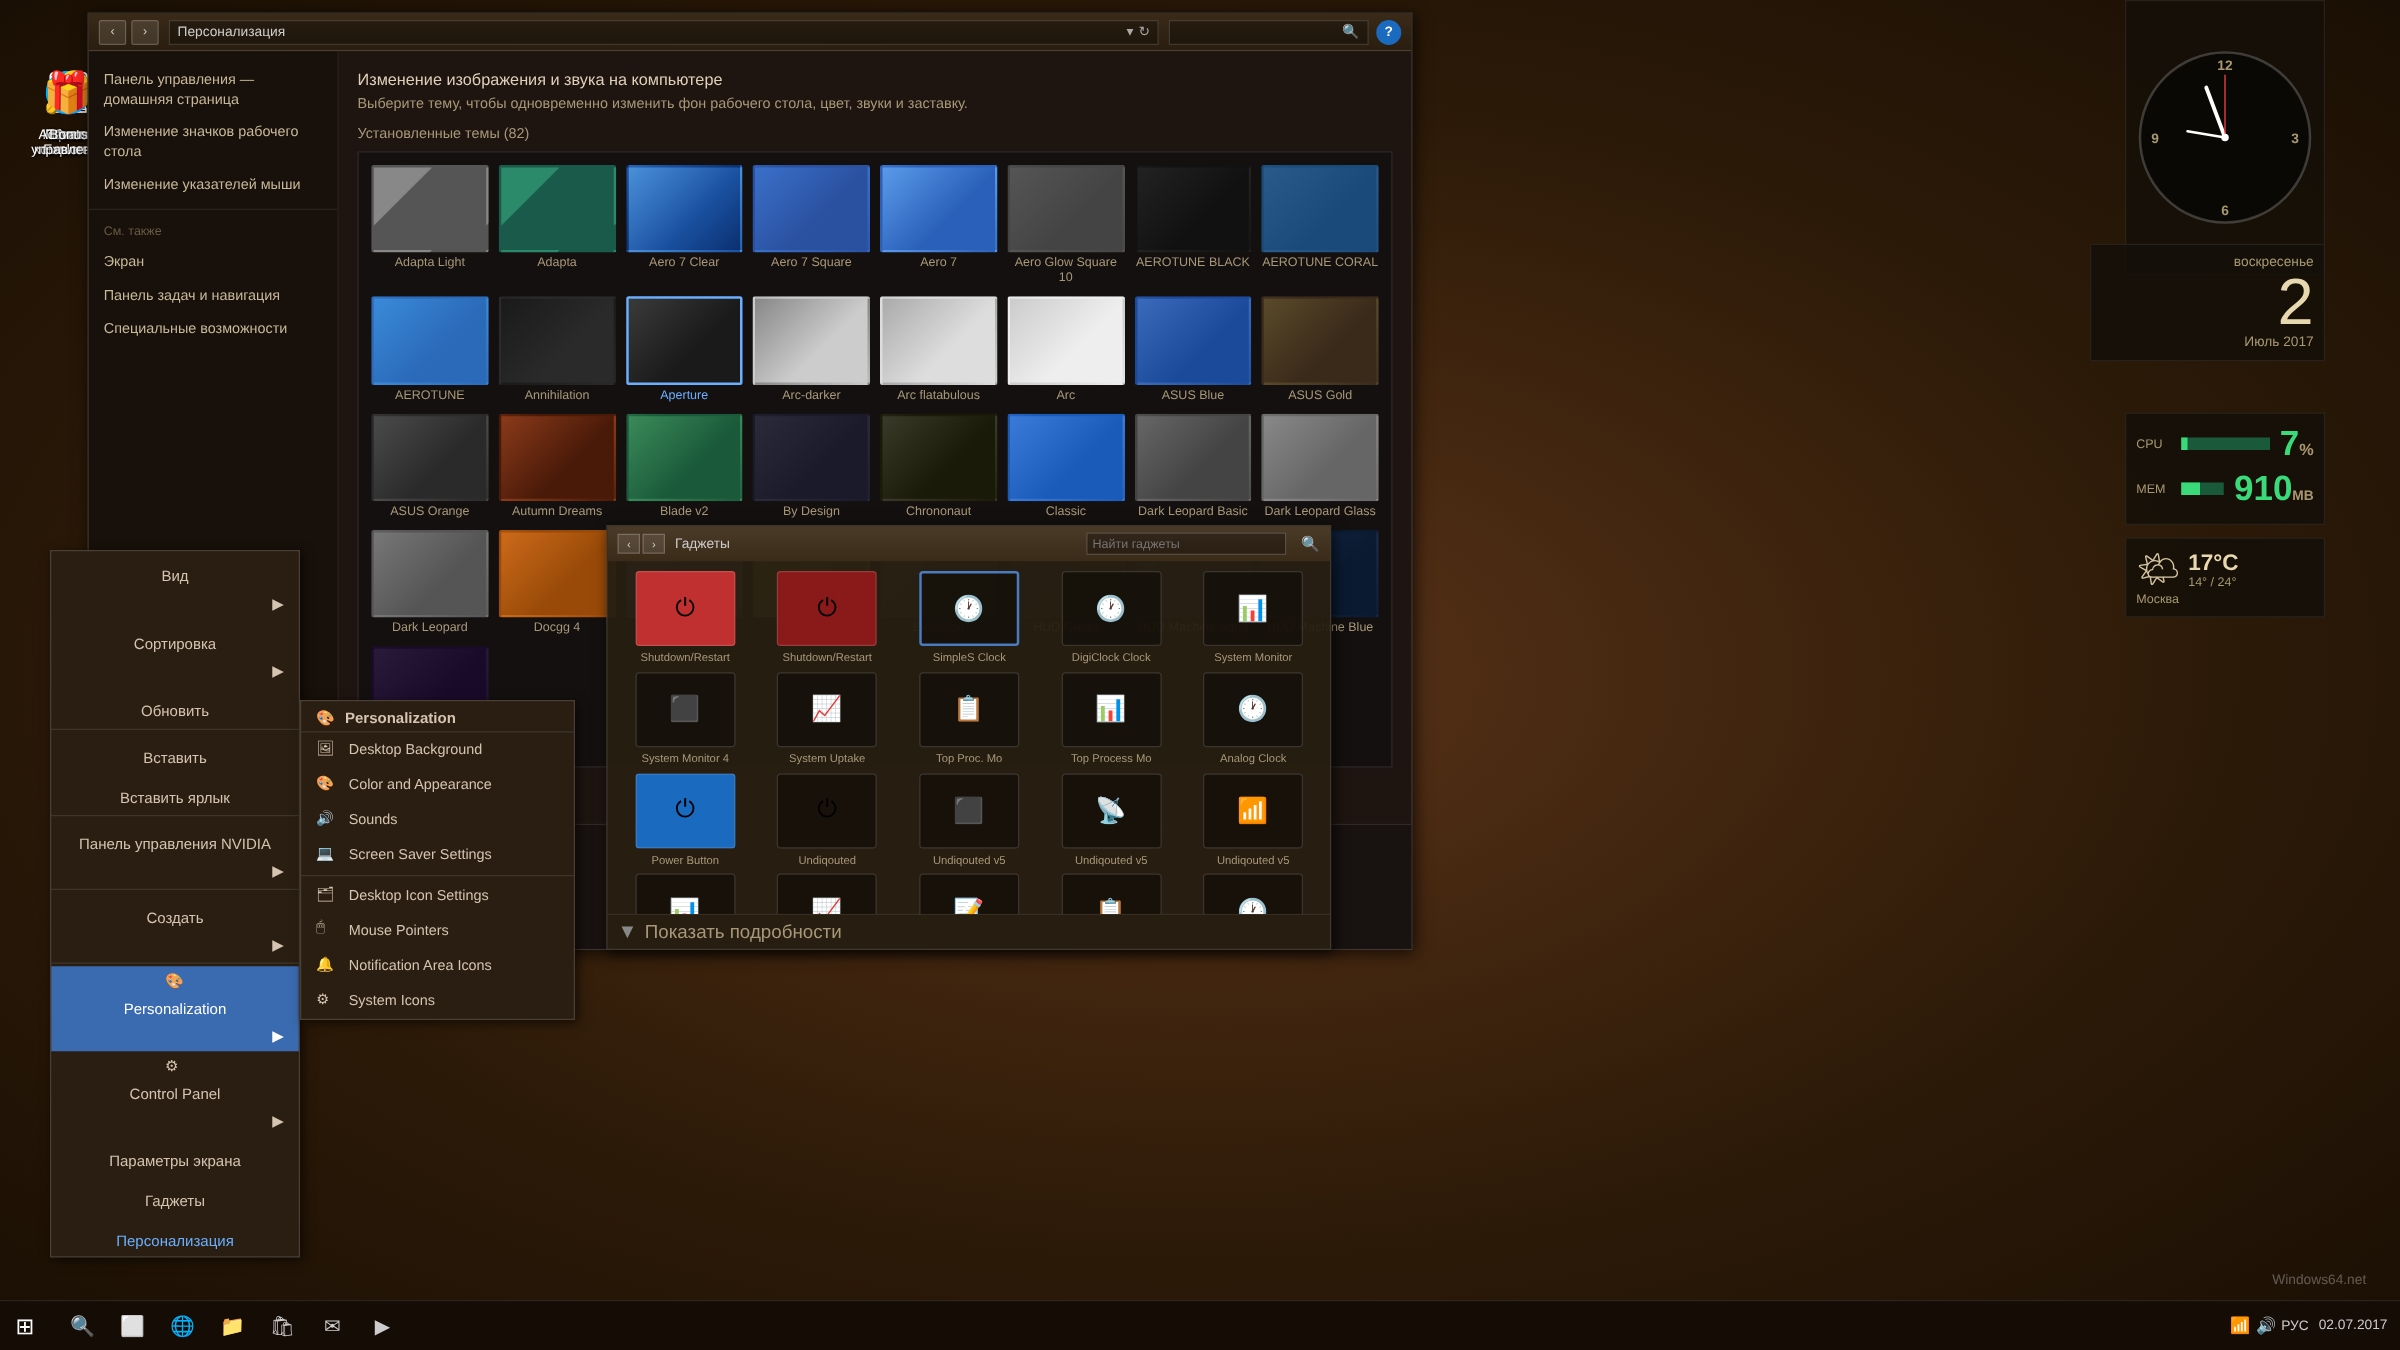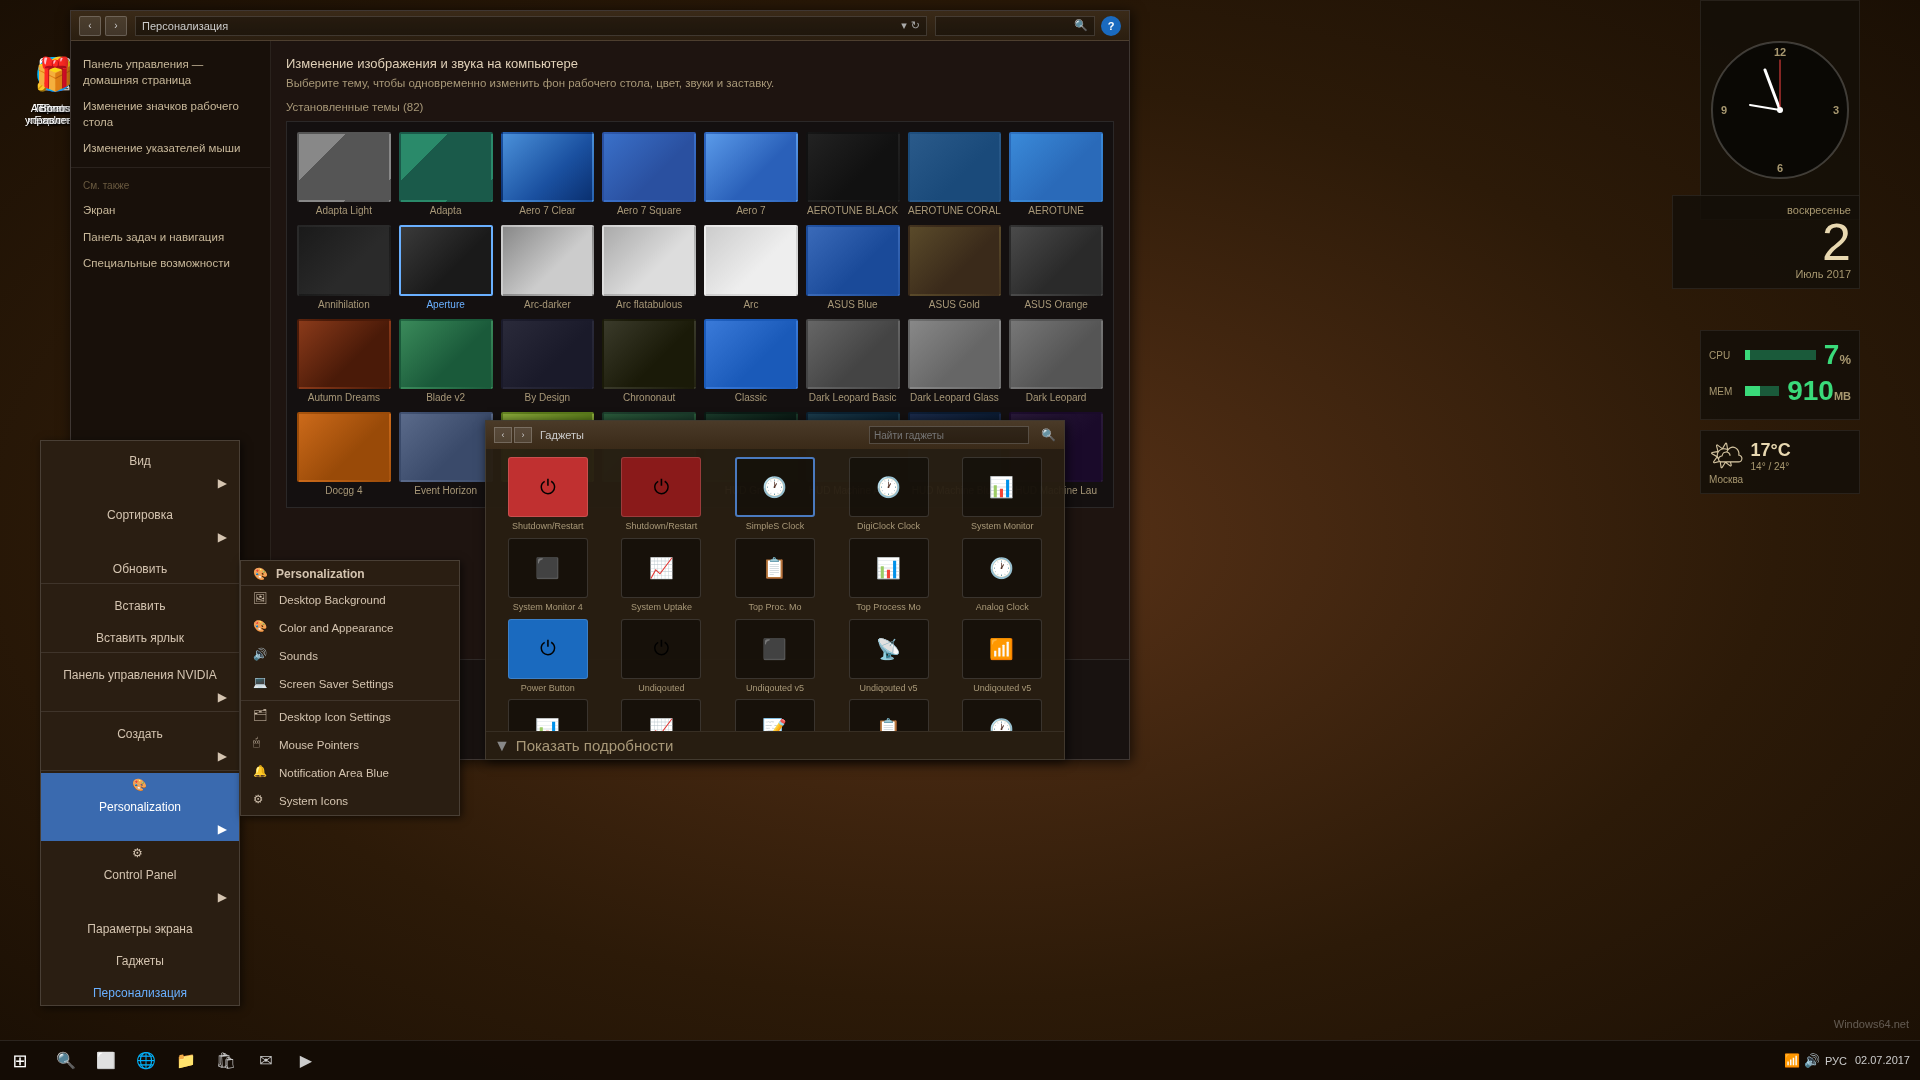--- a/index.html
+++ b/index.html
@@ -571,21 +571,21 @@
     }
     .weather-icon { font-size: 28px; }
     .weather-temp { font-size: 18px; font-weight: bold; color: #e8d8b0; }
     .weather-details { font-size: 10px; color: #a89870; }
     .weather-city { font-size: 10px; color: #a89870; margin-top: 2px; }
 
     
     .watermark {
       position: absolute;
       bottom: 50px;
-      right: 11px;
+      right: 27px;
       color: rgba(255,255,255,0.3);
       font-size: 11px;
       z-index: 40;
     }
 
     
     .dekstop-icons-col {
       position: absolute;
       left: 15px;
       top: 50px;
@@ -741,20 +741,24 @@
   </div>
               <div class="theme-item">
     <div class="theme-thumb t-aero7sq"></div>
     <div class="theme-name">Aero 7 Square</div>
   </div>
               <div class="theme-item">
     <div class="theme-thumb t-aero7"></div>
     <div class="theme-name">Aero 7</div>
   </div>
               <div class="theme-item">
+    <div class="theme-thumb t-aeroglow"></div>
+    <div class="theme-name">Aero Glow Square 10</div>
+  </div>
+              <div class="theme-item">
     <div class="theme-thumb t-aerotune-black"></div>
     <div class="theme-name">AEROTUNE BLACK</div>
   </div>
               <div class="theme-item">
     <div class="theme-thumb t-aerotune-coral"></div>
     <div class="theme-name">AEROTUNE CORAL</div>
   </div>
               <div class="theme-item">
     <div class="theme-thumb t-aerotune"></div>
     <div class="theme-name">AEROTUNE</div>
@@ -958,21 +962,21 @@
     <div class="sub-ctx-item">
       <span class="item-icon">🗂</span>
       <span>Desktop Icon Settings</span>
     </div>
     <div class="sub-ctx-item">
       <span class="item-icon">🖱</span>
       <span>Mouse Pointers</span>
     </div>
     <div class="sub-ctx-item">
       <span class="item-icon">🔔</span>
-      <span>Notification Area Blue</span>
+      <span>Notification Area Icons</span>
     </div>
     <div class="sub-ctx-item">
       <span class="item-icon">⚙</span>
       <span>System Icons</span>
     </div>
   </div>
 
   <div class="gadgets-panel">
     <div class="gadgets-titlebar">
       <div class="gadgets-nav">

